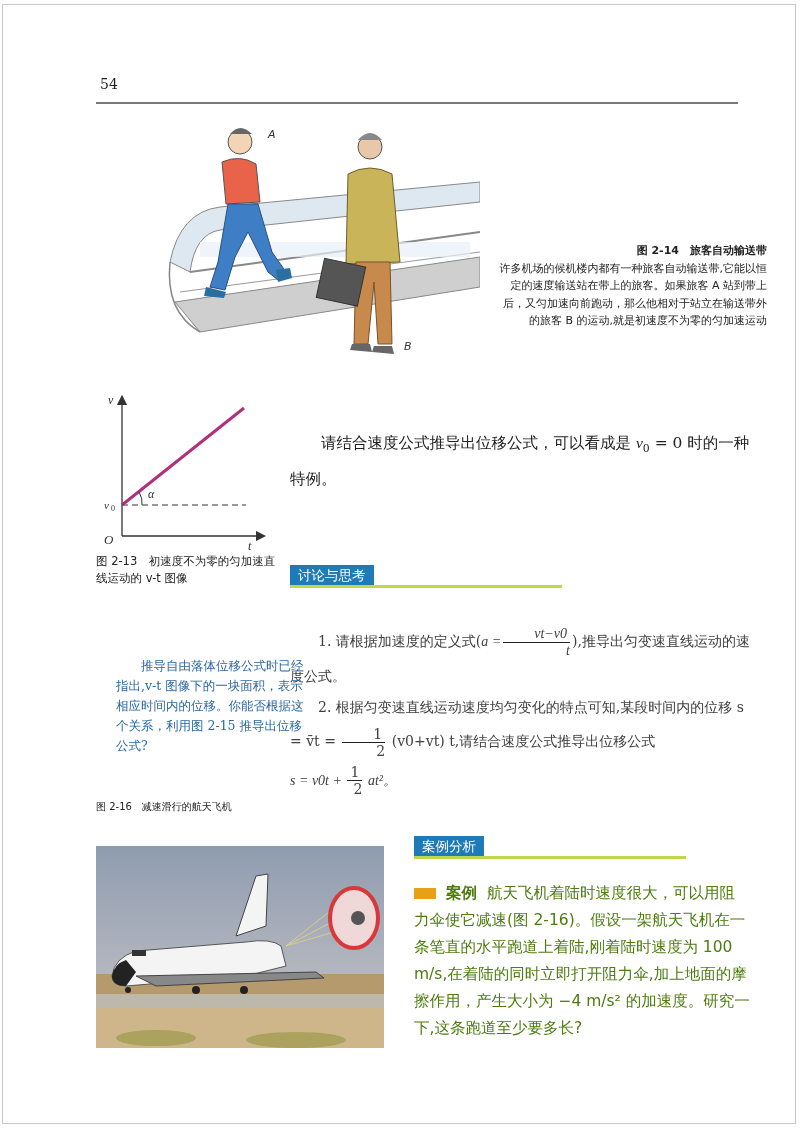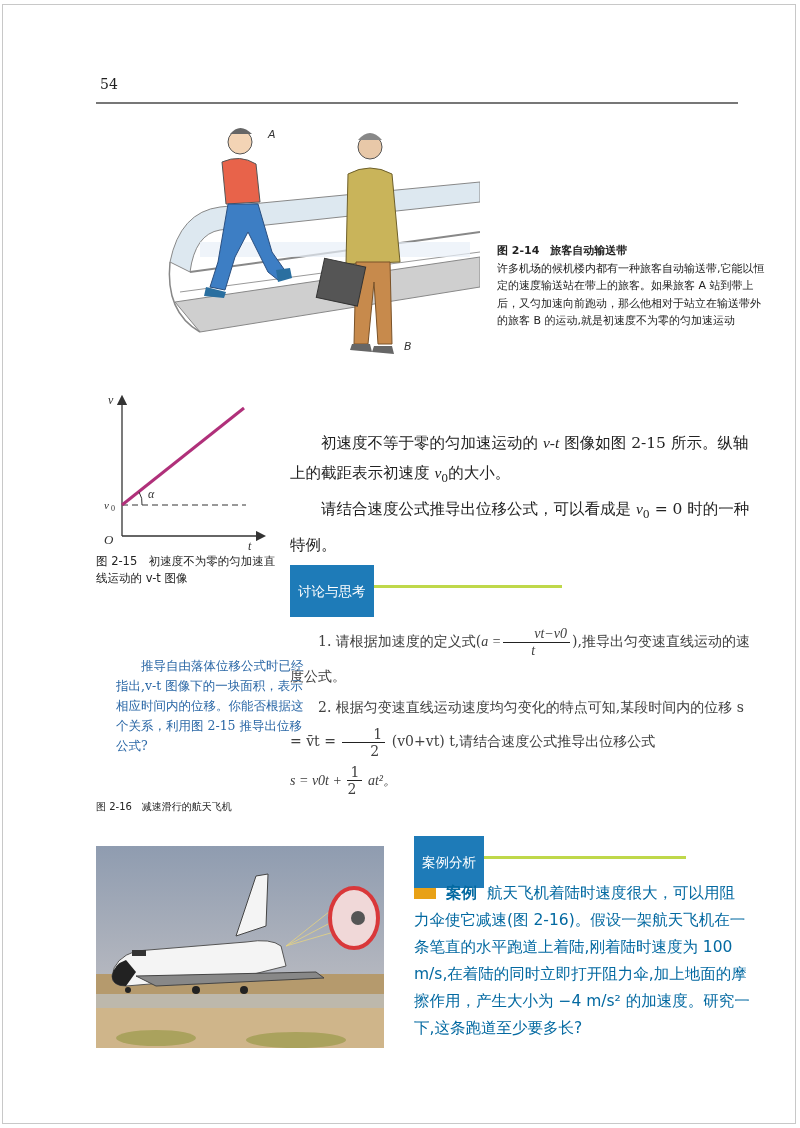--- a/index.html
+++ b/index.html
@@ -6,56 +6,56 @@
   body { width: 800px; height: 1128px; position: relative; overflow: hidden;
          font-family: "DejaVu Sans", sans-serif; color: #222; }
   .page-frame { position: absolute; left: 2px; top: 4px; width: 794px; height: 1120px;
                 border: 1px solid #c8c8c8; box-sizing: border-box; }
   .page-number { position: absolute; left: 100px; top: 76px; font-family: "DejaVu Serif", serif;
                  font-size: 14px; color: #222; }
   .header-rule { position: absolute; left: 96px; top: 102px; width: 642px; height: 2px; background: #777; }
 
   
   .fig14 { position: absolute; left: 160px; top: 112px; width: 320px; height: 258px; }
-  .fig14-caption { position: absolute; left: 497px; top: 242px; width: 270px; font-size: 11px; line-height: 17.5px; color: #222; }
+  .fig14-caption { position: absolute; left: 497px; top: 242px; width: 270px; font-size: 11px; line-height: 17.5px; color: #222; text-align: right; }
   .fig14-caption .cap-title { font-weight: bold; }
 
   
   .fig15 { position: absolute; left: 96px; top: 392px; width: 180px; height: 160px; }
   .fig15-caption { position: absolute; left: 96px; top: 553px; width: 185px; font-size: 11.5px; line-height: 17px; color: #222; }
 
   
   .body-text { position: absolute; left: 290px; width: 460px; font-family: "DejaVu Serif", serif;
                font-size: 15.5px; line-height: 30px; color: #222; }
   .indent { text-indent: 2em; }
   .math { font-style: italic; font-family: "Liberation Serif", serif; }
   sub { font-size: 70%; }
 
   
   .section-head { position: absolute; height: 22px; }
-  .section-head .tag { position: absolute; left: 0; top: 0; height: 20px; padding: 16px 8px;
+  .section-head .tag { position: absolute; left: 0; top: 0; height: 20px; padding: 0 8px;
                        background: #1e7bb8; color: #fff; font-size: 13.5px; line-height: 20px; }
   .section-head .rule { position: absolute; left: 0; top: 20px; height: 3px; background: #bfd84a; }
 
   
   .disc { position: absolute; left: 290px; width: 460px; font-family: "DejaVu Serif", serif;
           font-size: 14px; color: #404040; }
-  .frac { display: inline-block; vertical-align: middle; text-align: left; margin: 0 2px; }
+  .frac { display: inline-block; vertical-align: middle; text-align: right; margin: 0 2px; }
   .frac .num { display: block; border-bottom: 1px solid #222; padding: 0 3px; line-height: 16px; }
   .frac .den { display: block; line-height: 16px; }
 
   .side-note { position: absolute; left: 96px; top: 656px; width: 190px; font-family: "DejaVu Serif", serif;
                font-size: 12.5px; line-height: 20px; color: #2a67a6; margin-left: 20px; }
 
   
   .fig16-caption { position: absolute; left: 96px; top: 800px; font-size: 10px; color: #222; }
   .fig16 { position: absolute; left: 96px; top: 846px; width: 288px; height: 202px; overflow: hidden; }
 
   .case-text { position: absolute; left: 414px; top: 880px; width: 336px; font-size: 15.5px;
-               line-height: 27px; color: #0369a1; }
+               line-height: 27px; color: #4d7c0f; }
   .case-mark { display: inline-block; width: 22px; height: 11px; background: #e8a116; vertical-align: middle; margin-right: 10px; }
   .case-label { font-weight: bold; margin-right: 10px; }
 </style>
 </head>
 <body>
 
 <div class="page-frame"></div>
 
 <div class="page-number">54</div>
 <div class="header-rule"></div>
@@ -106,26 +106,23 @@
     <line x1="26" y1="113" x2="148" y2="16" stroke="#b0307a" stroke-width="3"></line>
     <path d="M46,113 A20,20 0 0 0 43,100" fill="none" stroke="#333" stroke-width="1"></path>
     <text x="12" y="12" font-family="Liberation Serif, serif" font-style="italic" font-size="12" fill="#333">v</text>
     <text x="152" y="158" font-family="Liberation Serif, serif" font-style="italic" font-size="12" fill="#333">t</text>
     <text x="8" y="152" font-family="Liberation Serif, serif" font-style="italic" font-size="13" fill="#333">O</text>
     <text x="8" y="117" font-family="Liberation Serif, serif" font-style="italic" font-size="11" fill="#333">v</text>
     <text x="15" y="119" font-family="Liberation Serif, serif" font-size="8" fill="#333">0</text>
     <text x="52" y="106" font-family="Liberation Serif, serif" font-style="italic" font-size="12" fill="#333">α</text>
   </svg>
 </div>
-<div class="fig15-caption">图 2-15　初速度不为零的匀加速直线运动的 v-t 图像</div>
+<div class="fig15-caption">图 2-13　初速度不为零的匀加速直线运动的 v-t 图像</div>
 
 <div class="body-text" style="top:428px;">
-  <div class="indent">
-    <span>初速度不等于零的匀加速运动的 </span><span class="math">v-t</span><span> 图像如图 2-15 所示。纵轴上的截距表示初速度 </span><span class="math">v</span><sub>0</sub><span>的大小。</span>
-  </div>
   <div class="indent">
     <span>请结合速度公式推导出位移公式，可以看成是 </span><span class="math">v</span><sub>0</sub><span> = 0 时的一种特例。</span>
   </div>
 </div>
 
 <div class="section-head" style="left:290px; top:565px; width:272px;">
   <div class="rule" style="width:272px;"></div>
   <div class="tag">讨论与思考</div>
 </div>
 

